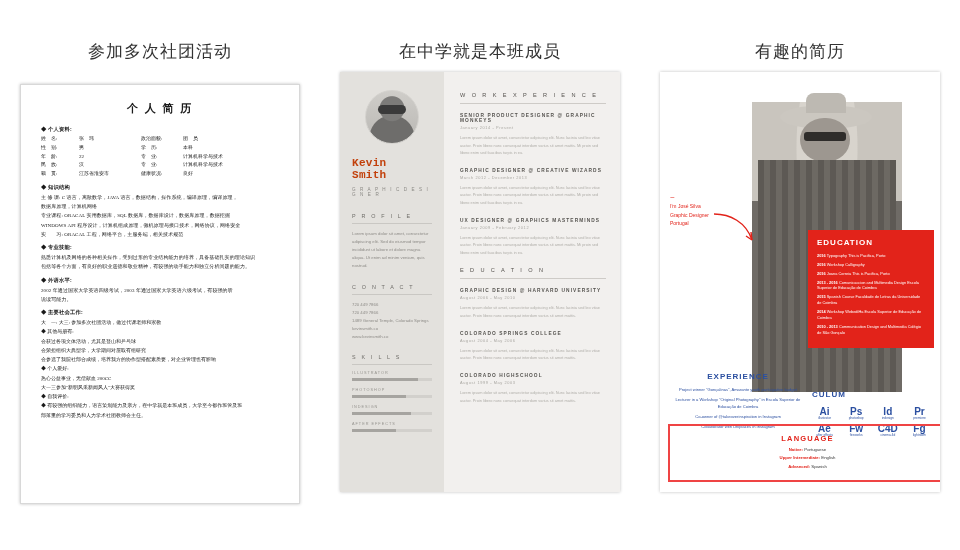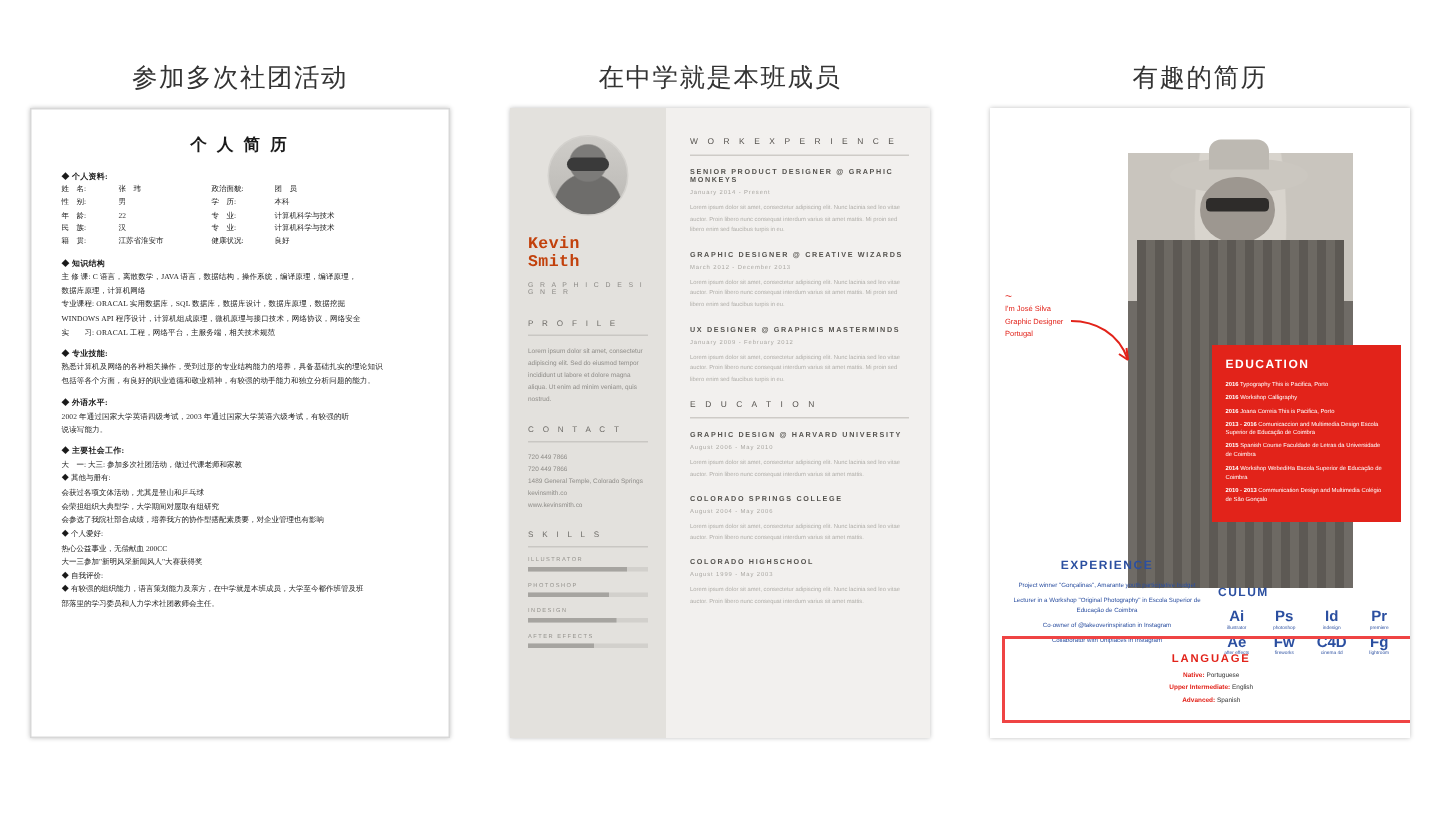--- a/index.html
+++ b/index.html
@@ -50,20 +50,21 @@
     overflow: hidden;
   }
 
   
   .r1 {
     border: 1px solid #d8d8d8;
     box-sizing: border-box;
     padding: 16px 20px 10px 20px;
     font-family: "Liberation Serif", serif;
     color: #1a1a1a;
+    margin-top: 12px;
   }
   .r1 .doc-title {
     text-align: center;
     font-size: 11px;
     font-weight: bold;
     letter-spacing: 2px;
     margin-bottom: 10px;
   }
   .r1 .sec {
     font-size: 5.3px;

